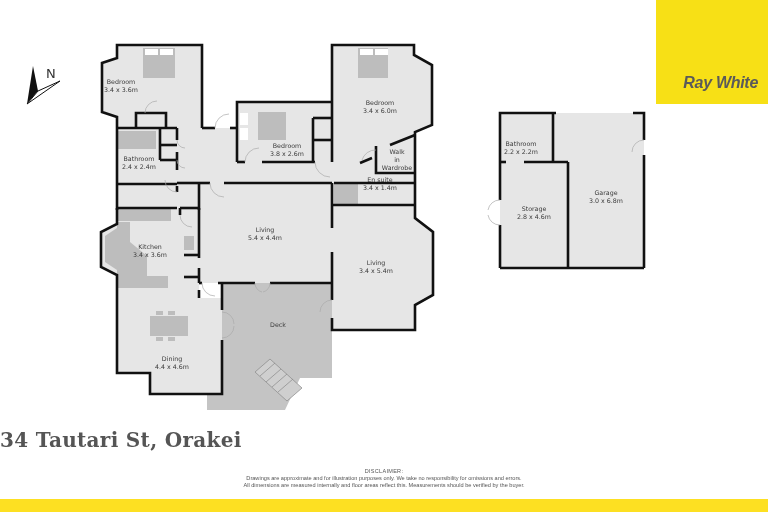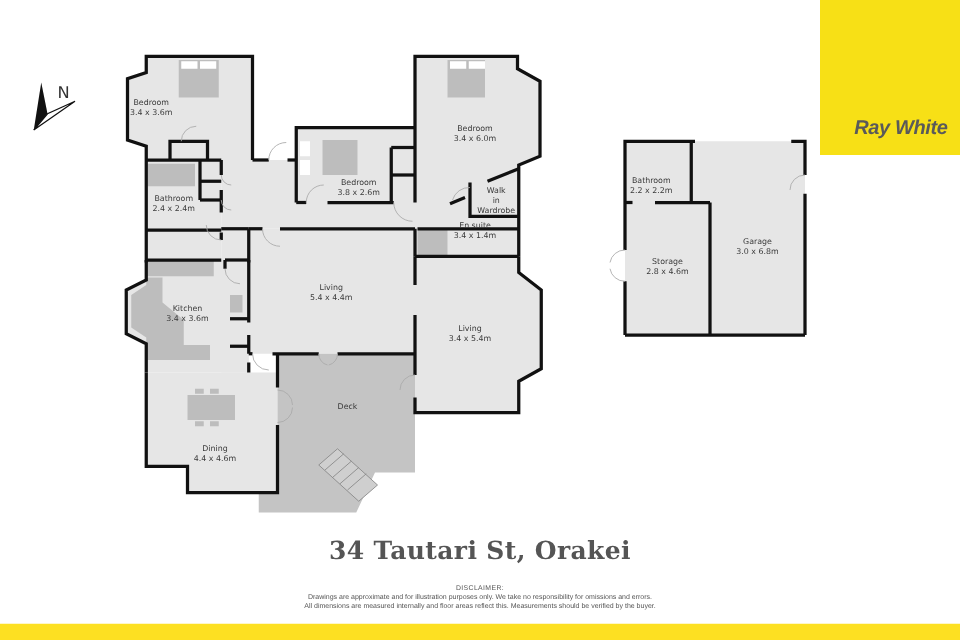--- a/index.html
+++ b/index.html
@@ -1,21 +1,21 @@
 <!DOCTYPE html>
 <html><head>
 <meta charset="utf-8">
 <style>
   html,body{margin:0;padding:0;background:#fff;}
   body{width:768px;height:512px;position:relative;overflow:hidden;font-family:"Liberation Sans",sans-serif;}
   #plan{position:absolute;left:0;top:0;width:768px;height:512px;}
   .lbl{font-family:"DejaVu Sans",sans-serif;font-size:6.3px;fill:#3a3a3a;text-anchor:middle;}
-  .brand{position:absolute;left:656px;top:0;width:112px;height:124px;background:#f7e016;}
+  .brand{position:absolute;left:656px;top:0;width:112px;height:104px;background:#f7e016;}
   .brand-text{position:absolute;right:10px;bottom:12px;font-family:"Liberation Sans",sans-serif;font-weight:bold;font-style:italic;font-size:16px;color:#5a5a5a;letter-spacing:-0.3px;}
-  .title{position:absolute;left:0;width:768px;top:428px;text-align:center;font-family:"DejaVu Serif",serif;font-weight:bold;font-size:20px;color:#555;letter-spacing:0.3px;}
+  .title{position:absolute;left:0;width:768px;top:428px;text-align:left;font-family:"DejaVu Serif",serif;font-weight:bold;font-size:20px;color:#555;letter-spacing:0.3px;}
   .disc-h{position:absolute;left:0;width:768px;top:468px;text-align:center;font-size:5.5px;color:#555;letter-spacing:0.3px;}
   .disc-l{position:absolute;left:0;width:768px;text-align:center;font-size:5.6px;color:#555;}
   .footer-band{position:absolute;left:0;top:499px;width:768px;height:13px;background:#fde022;}
 </style>
 </head>
 <body>
 
 <svg id="plan" viewBox="0 0 768 512" xmlns="http://www.w3.org/2000/svg">
 
   <g>

